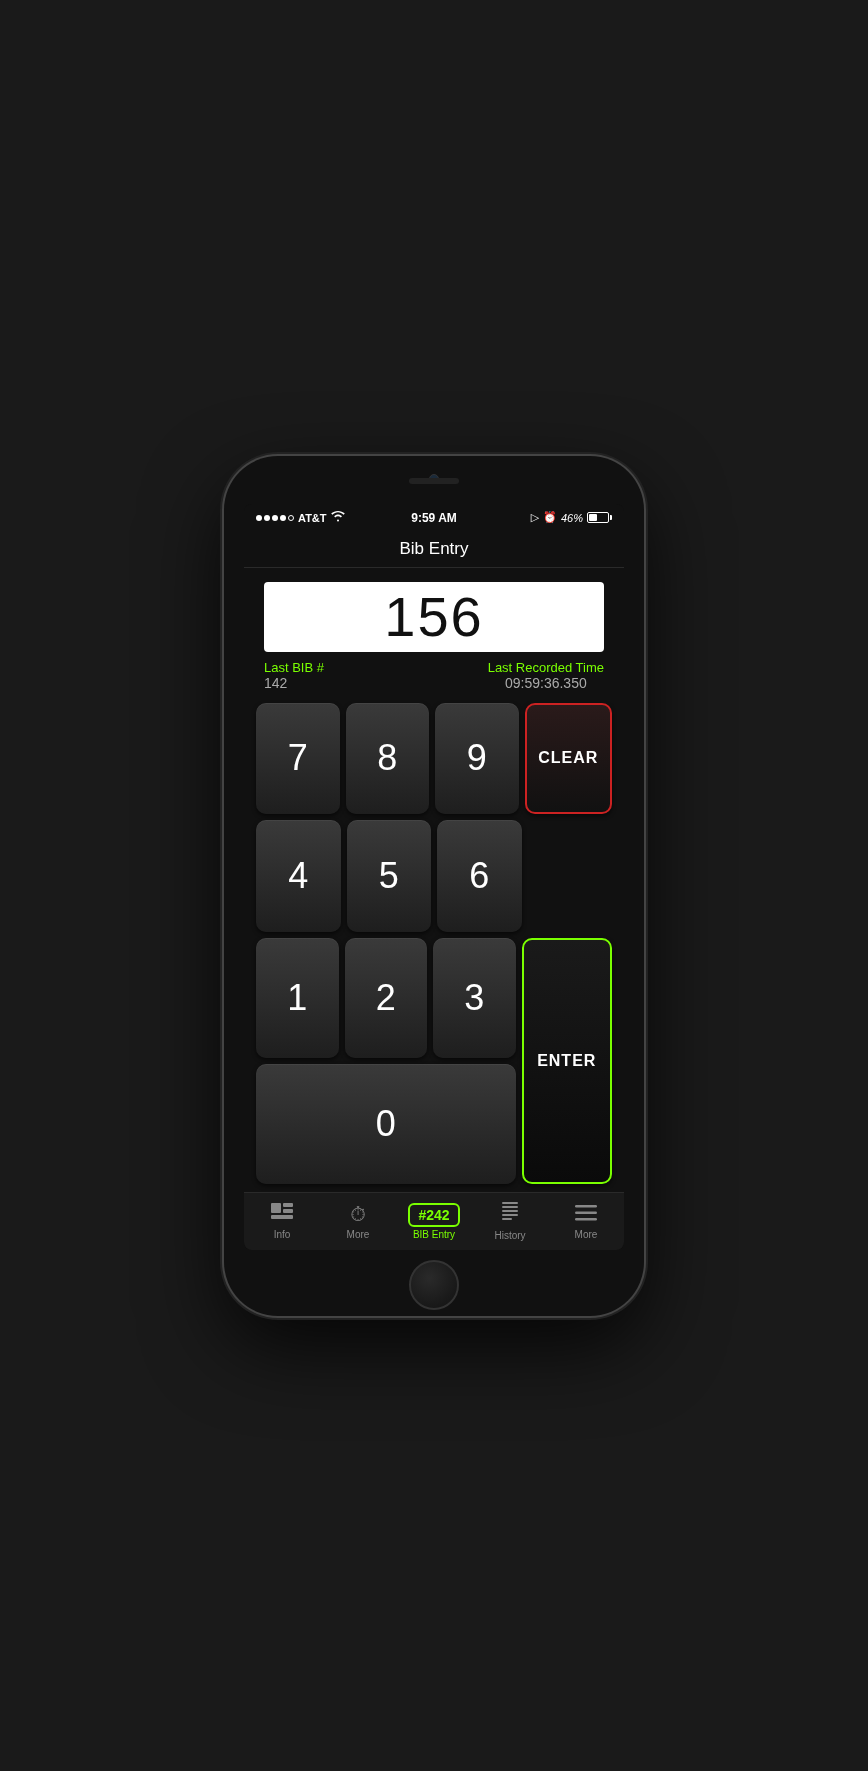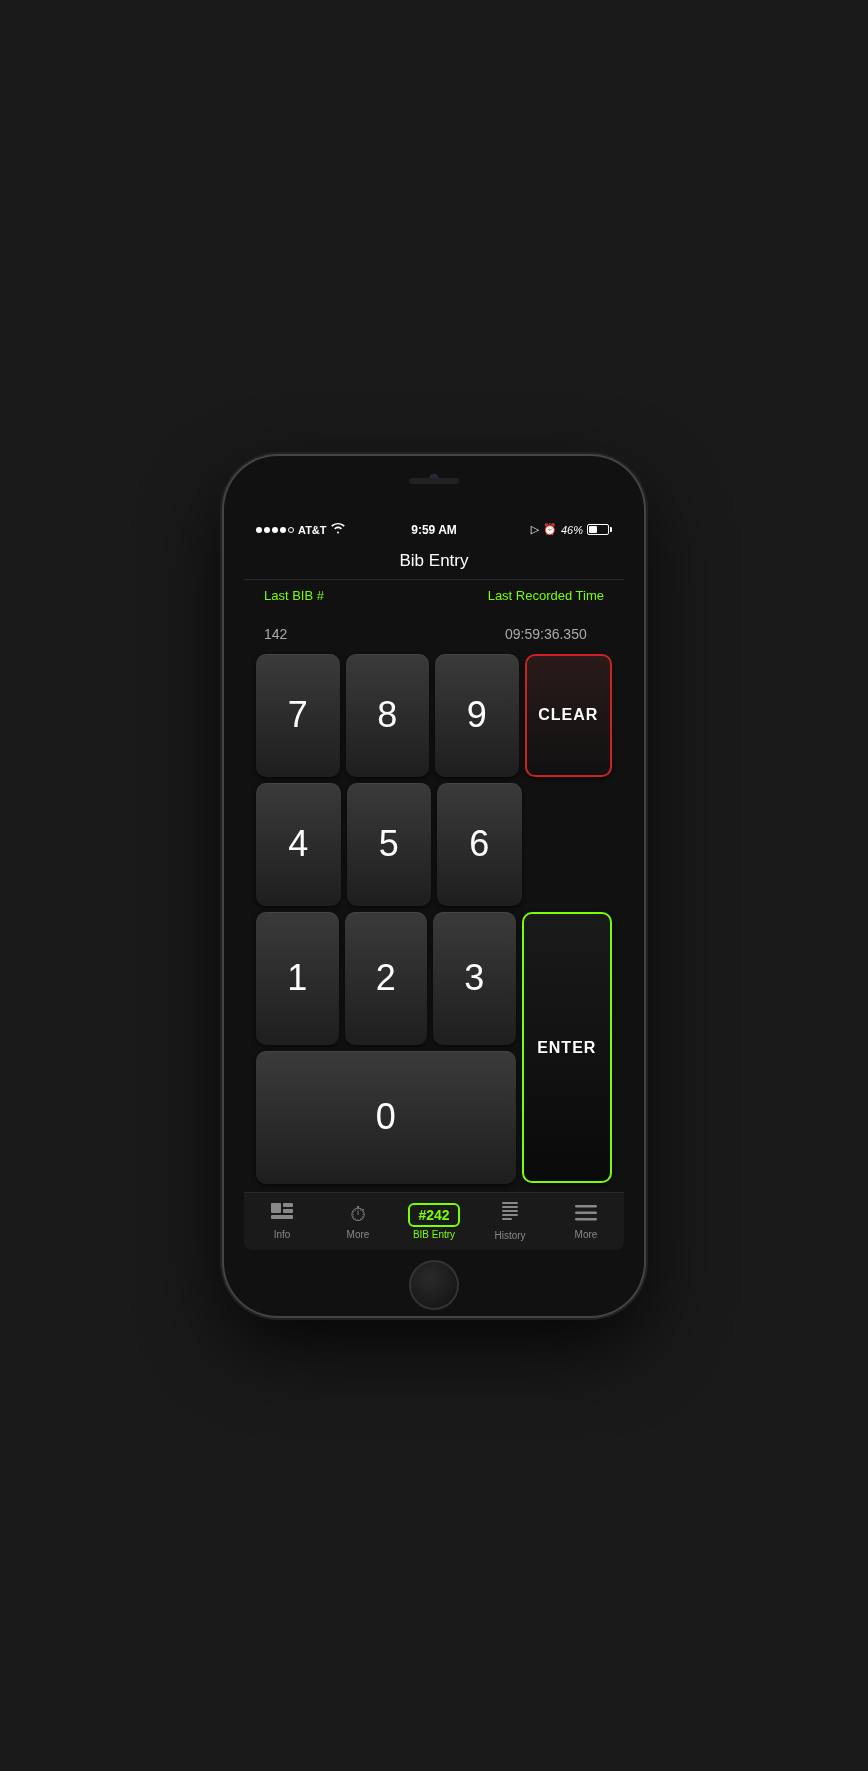--- a/index.html
+++ b/index.html
@@ -51,21 +51,21 @@
       background: #222;
       border-radius: 3px;
       z-index: 10;
     }
 
     
     .phone-screen {
       width: 380px;
       height: 780px;
       background: #111;
-      margin-top: 60px;
+      margin-top: 48px;
       border-radius: 8px;
       overflow: hidden;
       display: flex;
       flex-direction: column;
     }
 
     
     .status-bar {
       background: #111;
       height: 28px;
@@ -192,21 +192,20 @@
     
     .bib-info {
       display: flex;
       justify-content: space-between;
       padding: 8px 20px 0;
       flex-shrink: 0;
     }
     .bib-info-left, .bib-info-right {
       display: flex;
       flex-direction: column;
-      gap: 23px;
     }
     .bib-info-right {
       align-items: center;
     }
     .bib-label {
       color: #7aff00;
       font-size: 13px;
       font-weight: 500;
     }
     .bib-value {
@@ -411,20 +410,23 @@
         </div>
       </div>
     </div>
 
     <div class="nav-bar">
       <span class="nav-title">Bib Entry</span>
     </div>
 
     <div class="main-content">
 
+      <div class="bib-display">
+        <span class="bib-number">156</span>
+      </div>
 
       <div class="bib-info">
         <div class="bib-info-left">
           <span class="bib-label">Last BIB #</span>
           <span class="bib-value">142</span>
         </div>
         <div class="bib-info-right">
           <span class="bib-label">Last Recorded Time</span>
           <span class="bib-value">09:59:36.350</span>
         </div>

